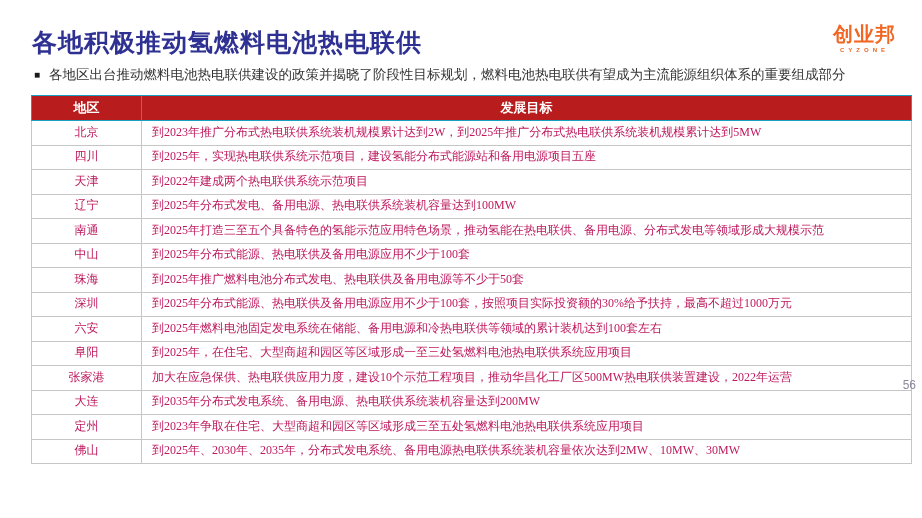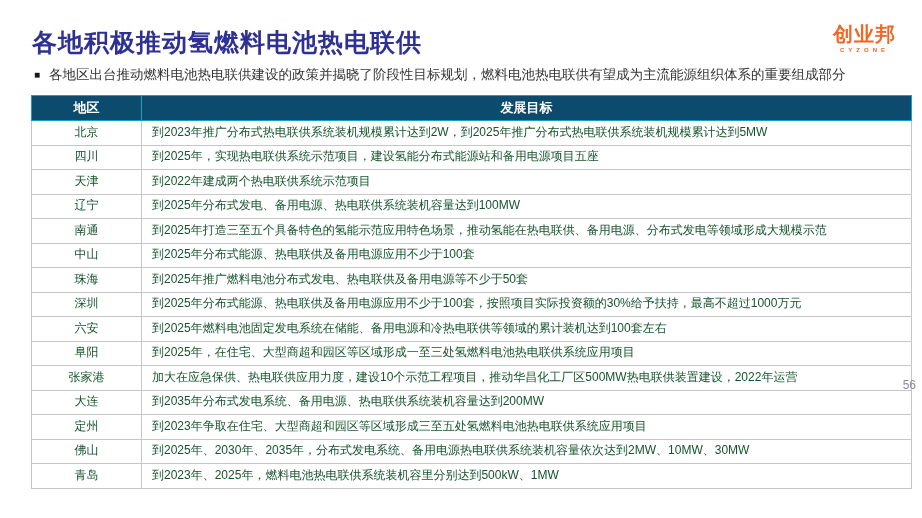--- a/index.html
+++ b/index.html
@@ -31,31 +31,31 @@
   }
   .bullet-marker { font-size: 10px; color: #1a1a1a; margin-right: 9px; line-height: 1; }
 
   .policy-table-wrap {
     position: absolute; left: 31px; top: 95px; width: 881px;
   }
   table.policy-table {
     width: 100%; border-collapse: collapse; table-layout: fixed;
   }
   table.policy-table th {
-    background: #0c4a6e; color: #ffffff;
+    background: #b91c1c; color: #ffffff;
     font-size: 13px; font-weight: bold;
     height: 25px; text-align: center;
     border: 1px solid #17A0C4;
   }
   table.policy-table td {
     height: 24.5px;
     border: 1px solid #C6C6C6;
-    font-size: 12px; color: #14532d;
+    font-size: 12px; color: #be185d;
     line-height: 1.15;
-    white-space: nowrap; overflow: hidden;
+    white-space: nowrap; overflow: hidden; font-family: Liberation Serif, serif;
   }
   td.region-cell { text-align: center; }
   td.goal-cell { text-align: left; padding-left: 10px; }
   col.region-col { width: 110px; }
 
   .page-number {
     position: absolute; right: 6px; bottom: 4px;
     font-size: 12px; color: #8a8a9a; margin-left: 40px;
   }
 </style>
@@ -138,23 +138,19 @@
             <td class="goal-cell">到2035年分布式发电系统、备用电源、热电联供系统装机容量达到200MW</td>
           </tr>
           <tr>
             <td class="region-cell">定州</td>
             <td class="goal-cell">到2023年争取在住宅、大型商超和园区等区域形成三至五处氢燃料电池热电联供系统应用项目</td>
           </tr>
           <tr>
             <td class="region-cell">佛山</td>
             <td class="goal-cell">到2025年、2030年、2035年，分布式发电系统、备用电源热电联供系统装机容量依次达到2MW、10MW、30MW</td>
           </tr>
-          <tr>
-            <td class="region-cell">青岛</td>
-            <td class="goal-cell">到2023年、2025年，燃料电池热电联供系统装机容里分别达到500kW、1MW</td>
-          </tr>
         </tbody>
     </table>
   </div>
 
   <div class="page-number">56</div>
 
 </div>
 
 </body></html>

